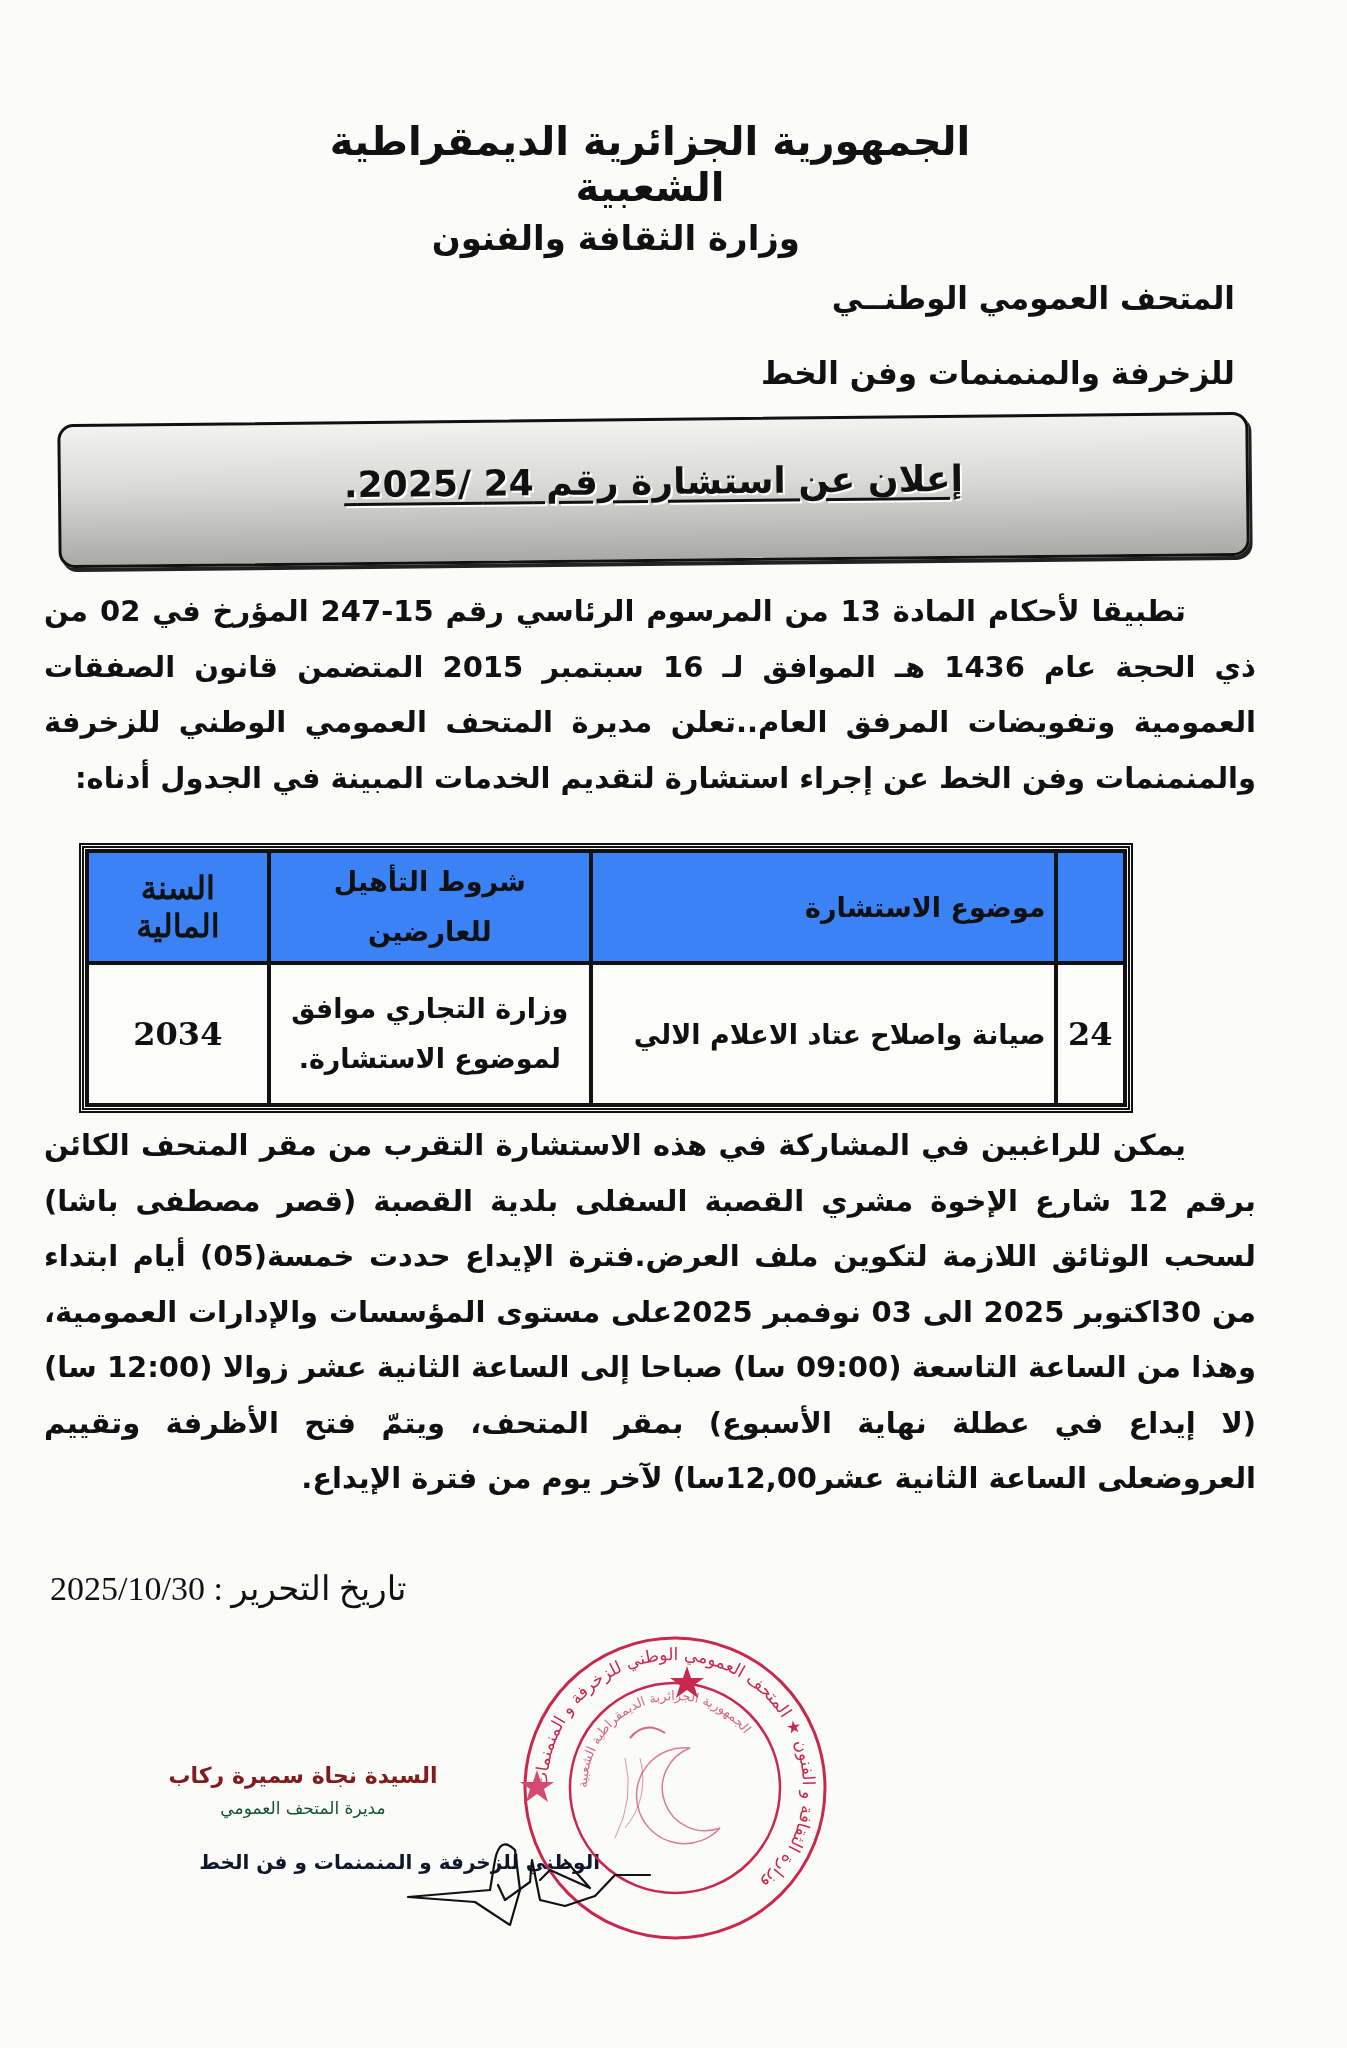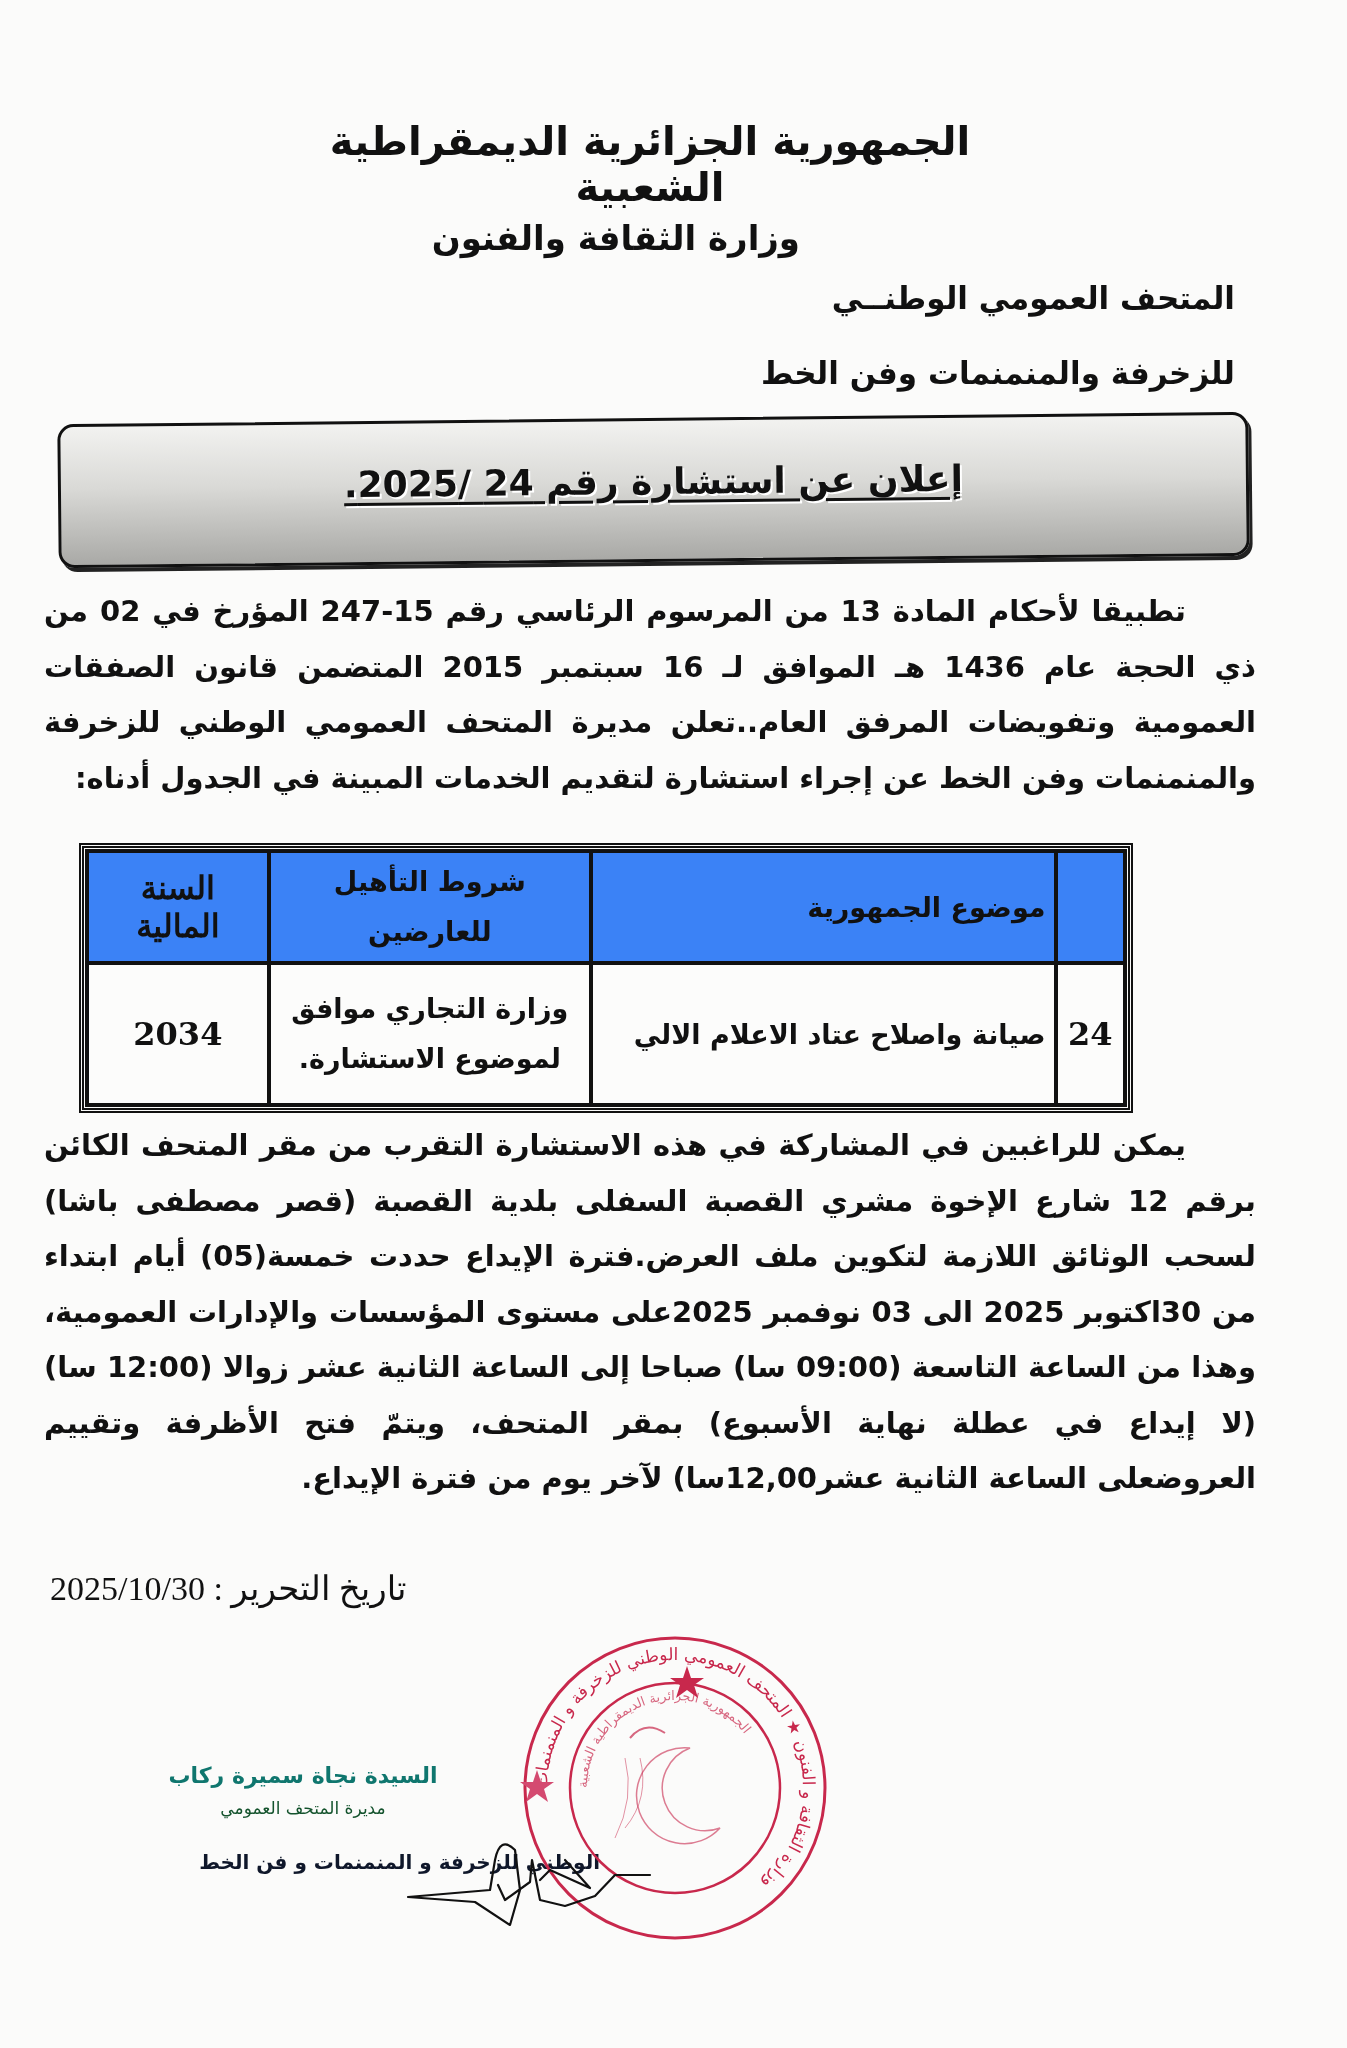--- a/index.html
+++ b/index.html
@@ -45,21 +45,21 @@
   table.consult th { background:#3b82f6; height:82px; }
   table.consult td { height:130px; background:#fcfcfb; }
   .c-num { width:50px; font-family:"DejaVu Serif", serif; font-size:32px !important; }
   .c-sub { width:480px; text-align:right !important; }
   .c-cond { width:320px; line-height:50px; }
   .c-year { width:170px; font-family:"DejaVu Serif", serif; font-size:32px !important; }
   .date {
     left:50px; top:1568px; font-family:"Liberation Serif", serif; font-size:34px;
     direction:rtl; white-space:nowrap;text-align:center;
   }
-  .sig1 { left:138px; top:1763px; width:330px; text-align:center; color:#0f766e; font-size:22px; font-weight:bold; }
+  .sig1 { left:138px; top:1763px; width:330px; text-align:center; color:#7f1d1d; font-size:22px; font-weight:bold; }
   .sig2 { left:138px; top:1798px; width:330px; text-align:center; color:#14532d; font-size:17px; }
   .sig4 { left:130px; top:1850px; width:470px; text-align:right; color:#0f172a; font-size:20px; font-weight:bold; }
   .stamp { left:515px; top:1628px; width:320px; height:320px; }
   .signature { left:390px; top:1830px; width:300px; height:120px; }
 </style>
 </head>
 <body>
 
 <div class="abs rtl hdr1">الجمهورية الجزائرية الديمقراطية الشعبية</div>
 <div class="abs rtl hdr2">وزارة الثقافة والفنون</div>
@@ -69,21 +69,21 @@
 <div class="abs titlebox">
   <div class="titletext rtl">إعلان عن استشارة رقم 24 /2025.</div>
 </div>
 
 <div class="abs rtl para p1">تطبيقا لأحكام المادة 13 من المرسوم الرئاسي رقم 15-247 المؤرخ في 02 من ذي الحجة عام 1436 هـ الموافق لـ 16 سبتمبر 2015 المتضمن قانون الصفقات العمومية وتفويضات المرفق العام..تعلن مديرة المتحف العمومي الوطني للزخرفة والمنمنمات وفن الخط عن إجراء استشارة لتقديم الخدمات المبينة في الجدول أدناه:</div>
 
 <table class="consult">
   <tbody>
       <tr>
     <th class="c-num"></th>
-    <th class="c-sub" style="text-align:center">موضوع الجمهورية</th>
+    <th class="c-sub" style="text-align:center">موضوع الاستشارة</th>
     <th class="c-cond">شروط التأهيل للعارضين</th>
     <th class="c-year">السنة المالية</th>
   </tr>
   <tr>
     <td class="c-num">24</td>
     <td class="c-sub">صيانة واصلاح عتاد الاعلام الالي</td>
     <td class="c-cond">
       <div>وزارة التجاري موافق</div>
       <div>لموضوع الاستشارة.</div>
     </td>

